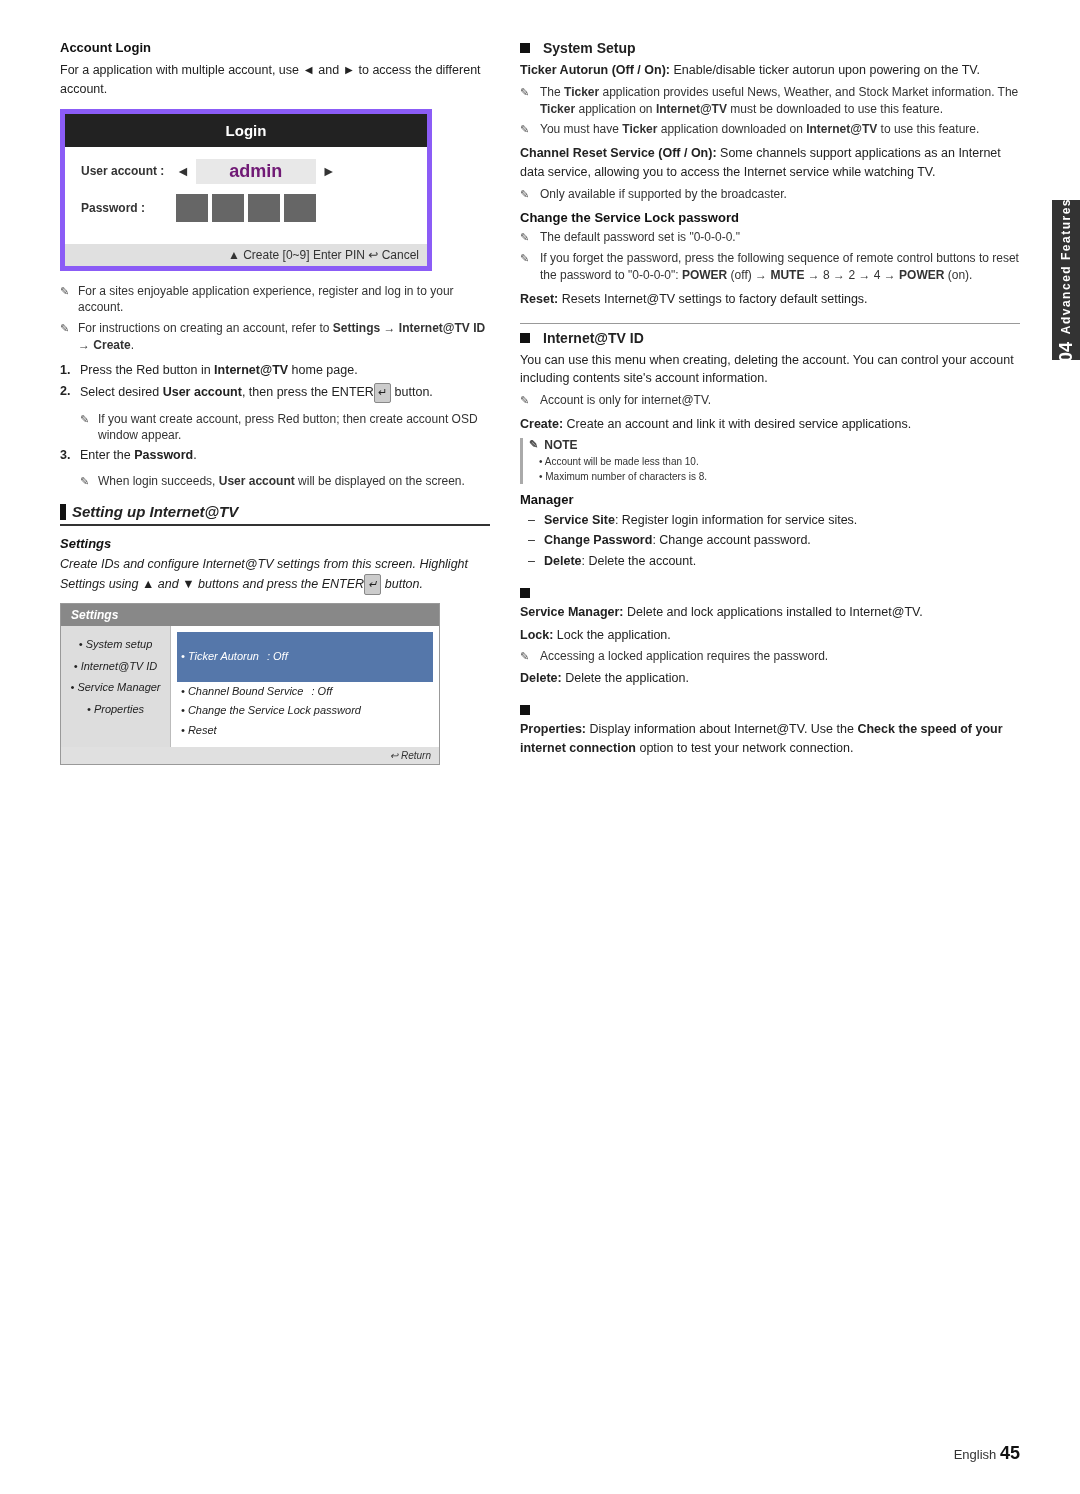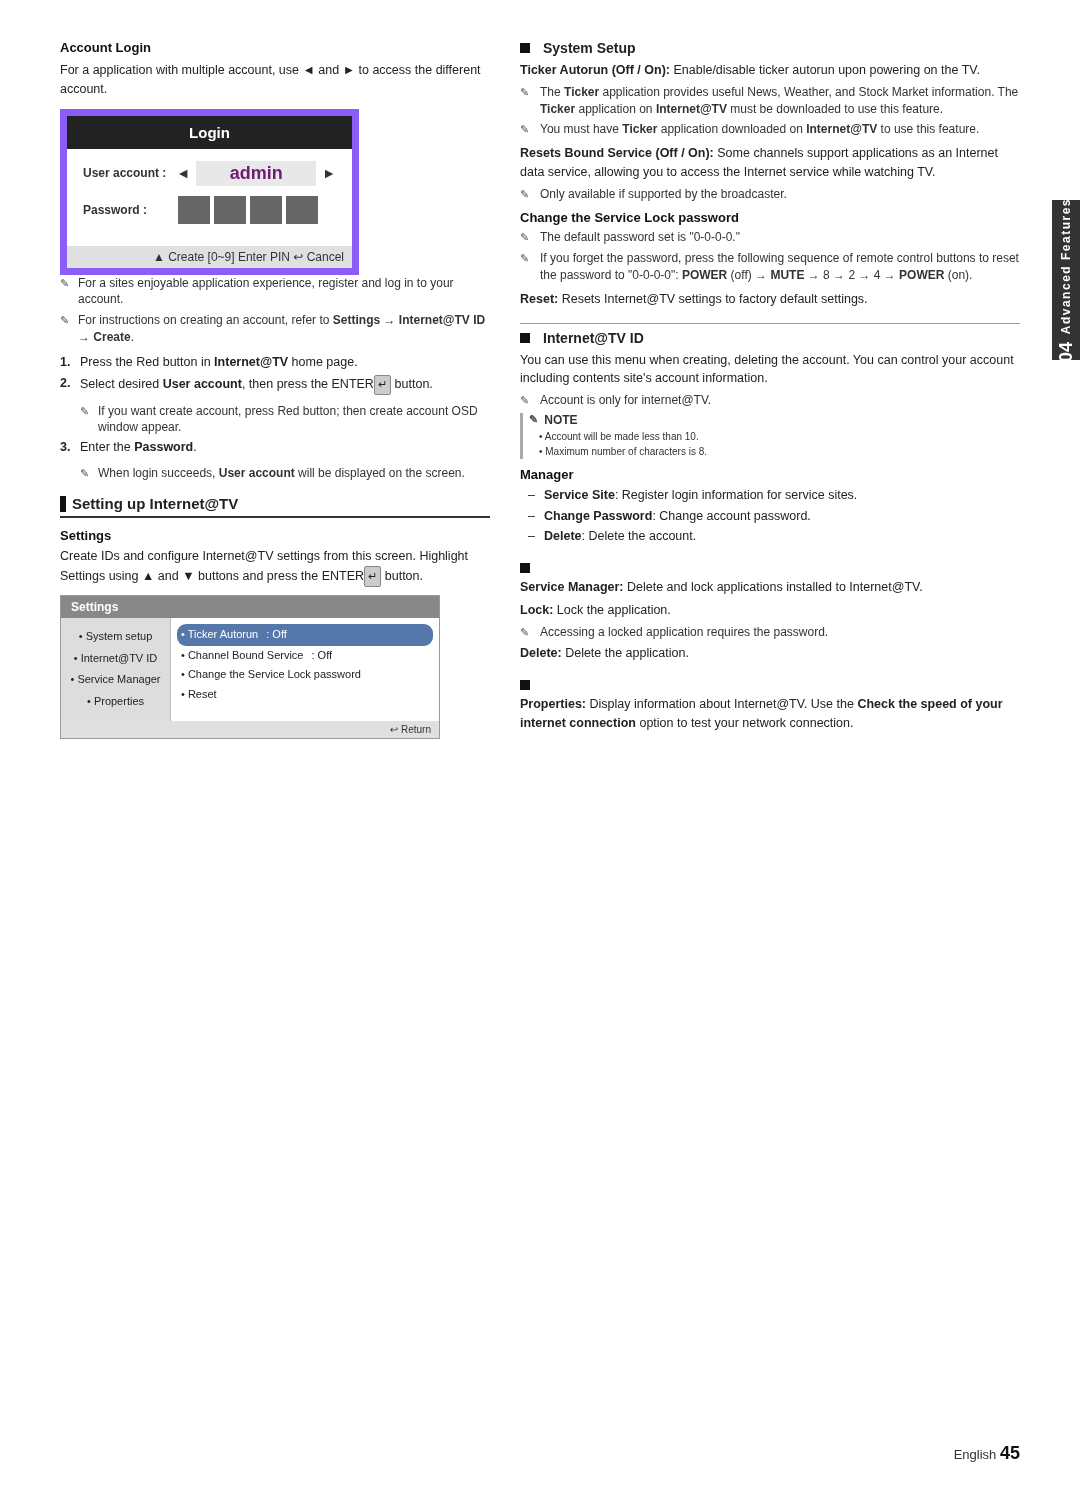--- a/index.html
+++ b/index.html
@@ -57,24 +57,24 @@
 
     .section-heading-bar .bar-icon {
       width: 6px;
       height: 16px;
       background: #111;
       display: inline-block;
     }
 
     
     .login-box {
-      border: 7px solid #8b5cf6;
+      border: 5px solid #8b5cf6;
       background: #f5f5f5;
-      margin: 10px 0 0 0;
-      width: 299px;
+      margin: 10px 0 12px 0;
+      width: 372px;
     }
 
     .login-title {
       background: #222;
       color: #fff;
       text-align: center;
       font-size: 15px;
       font-weight: bold;
       padding: 8px 0;
     }
@@ -193,20 +193,21 @@
     }
 
     .sub-note .note-icon {
       margin-top: 1px;
       min-width: 16px;
     }
 
     
     .settings-section {
       margin-top: 8px;
+      font-style: italic;
     }
 
     .settings-box {
       border: 1px solid #999;
       background: #f0f0f0;
       margin-top: 8px;
       width: 380px;
     }
 
     .settings-title-bar {
@@ -247,23 +248,22 @@
 
     .settings-right-content .item-row {
       display: flex;
       align-items: center;
       gap: 4px;
     }
 
     .settings-right-content .item-row.highlighted {
       background: #5577aa;
       color: #fff;
-      padding: 1px 4px;
+      padding: 15px 4px;
       margin: 0 -4px;
-      border-radius: 9px;
     }
 
     .settings-footer {
       background: #e0e0e0;
       padding: 3px 8px;
       text-align: right;
       font-size: 10px;
       color: #333;
     }
 
@@ -558,21 +558,21 @@
         </p>
         <div class="note-para">
           <span class="note-icon">✎</span>
           <span>The <strong>Ticker</strong> application provides useful News, Weather, and Stock Market information. The <strong>Ticker</strong> application on <strong>Internet@TV</strong> must be downloaded to use this feature.</span>
         </div>
         <div class="note-para">
           <span class="note-icon">✎</span>
           <span>You must have <strong>Ticker</strong> application downloaded on <strong>Internet@TV</strong> to use this feature.</span>
         </div>
         <p class="body-text" style="margin-top:6px;">
-          <strong>Resets Bound Service (Off / On):</strong> Some channels support applications as an Internet data service, allowing you to access the Internet service while watching TV.
+          <strong>Channel Reset Service (Off / On):</strong> Some channels support applications as an Internet data service, allowing you to access the Internet service while watching TV.
         </p>
         <div class="note-para">
           <span class="note-icon">✎</span>
           <span>Only available if supported by the broadcaster.</span>
         </div>
         <div class="sub-section-title">Change the Service Lock password</div>
         <div class="note-para">
           <span class="note-icon">✎</span>
           <span>The default password set is "0-0-0-0."</span>
         </div>
@@ -590,20 +590,23 @@
       <div class="right-section">
         <div class="right-section-title">
           <span class="square-bullet"></span>
           <span>Internet@TV ID</span>
         </div>
         <p class="body-text">You can use this menu when creating, deleting the account. You can control your account including contents site's account information.</p>
         <div class="note-para">
           <span class="note-icon">✎</span>
           <span>Account is only for internet@TV.</span>
         </div>
+        <p class="body-text" style="margin-top:6px;">
+          <strong>Create:</strong> Create an account and link it with desired service applications.
+        </p>
 
         <div class="note-box">
           <div class="note-box-title">
             <span class="note-icon">✎</span>
             <strong>NOTE</strong>
           </div>
           <div class="note-box-item">Account will be made less than 10.</div>
           <div class="note-box-item">Maximum number of characters is 8.</div>
         </div>
 

